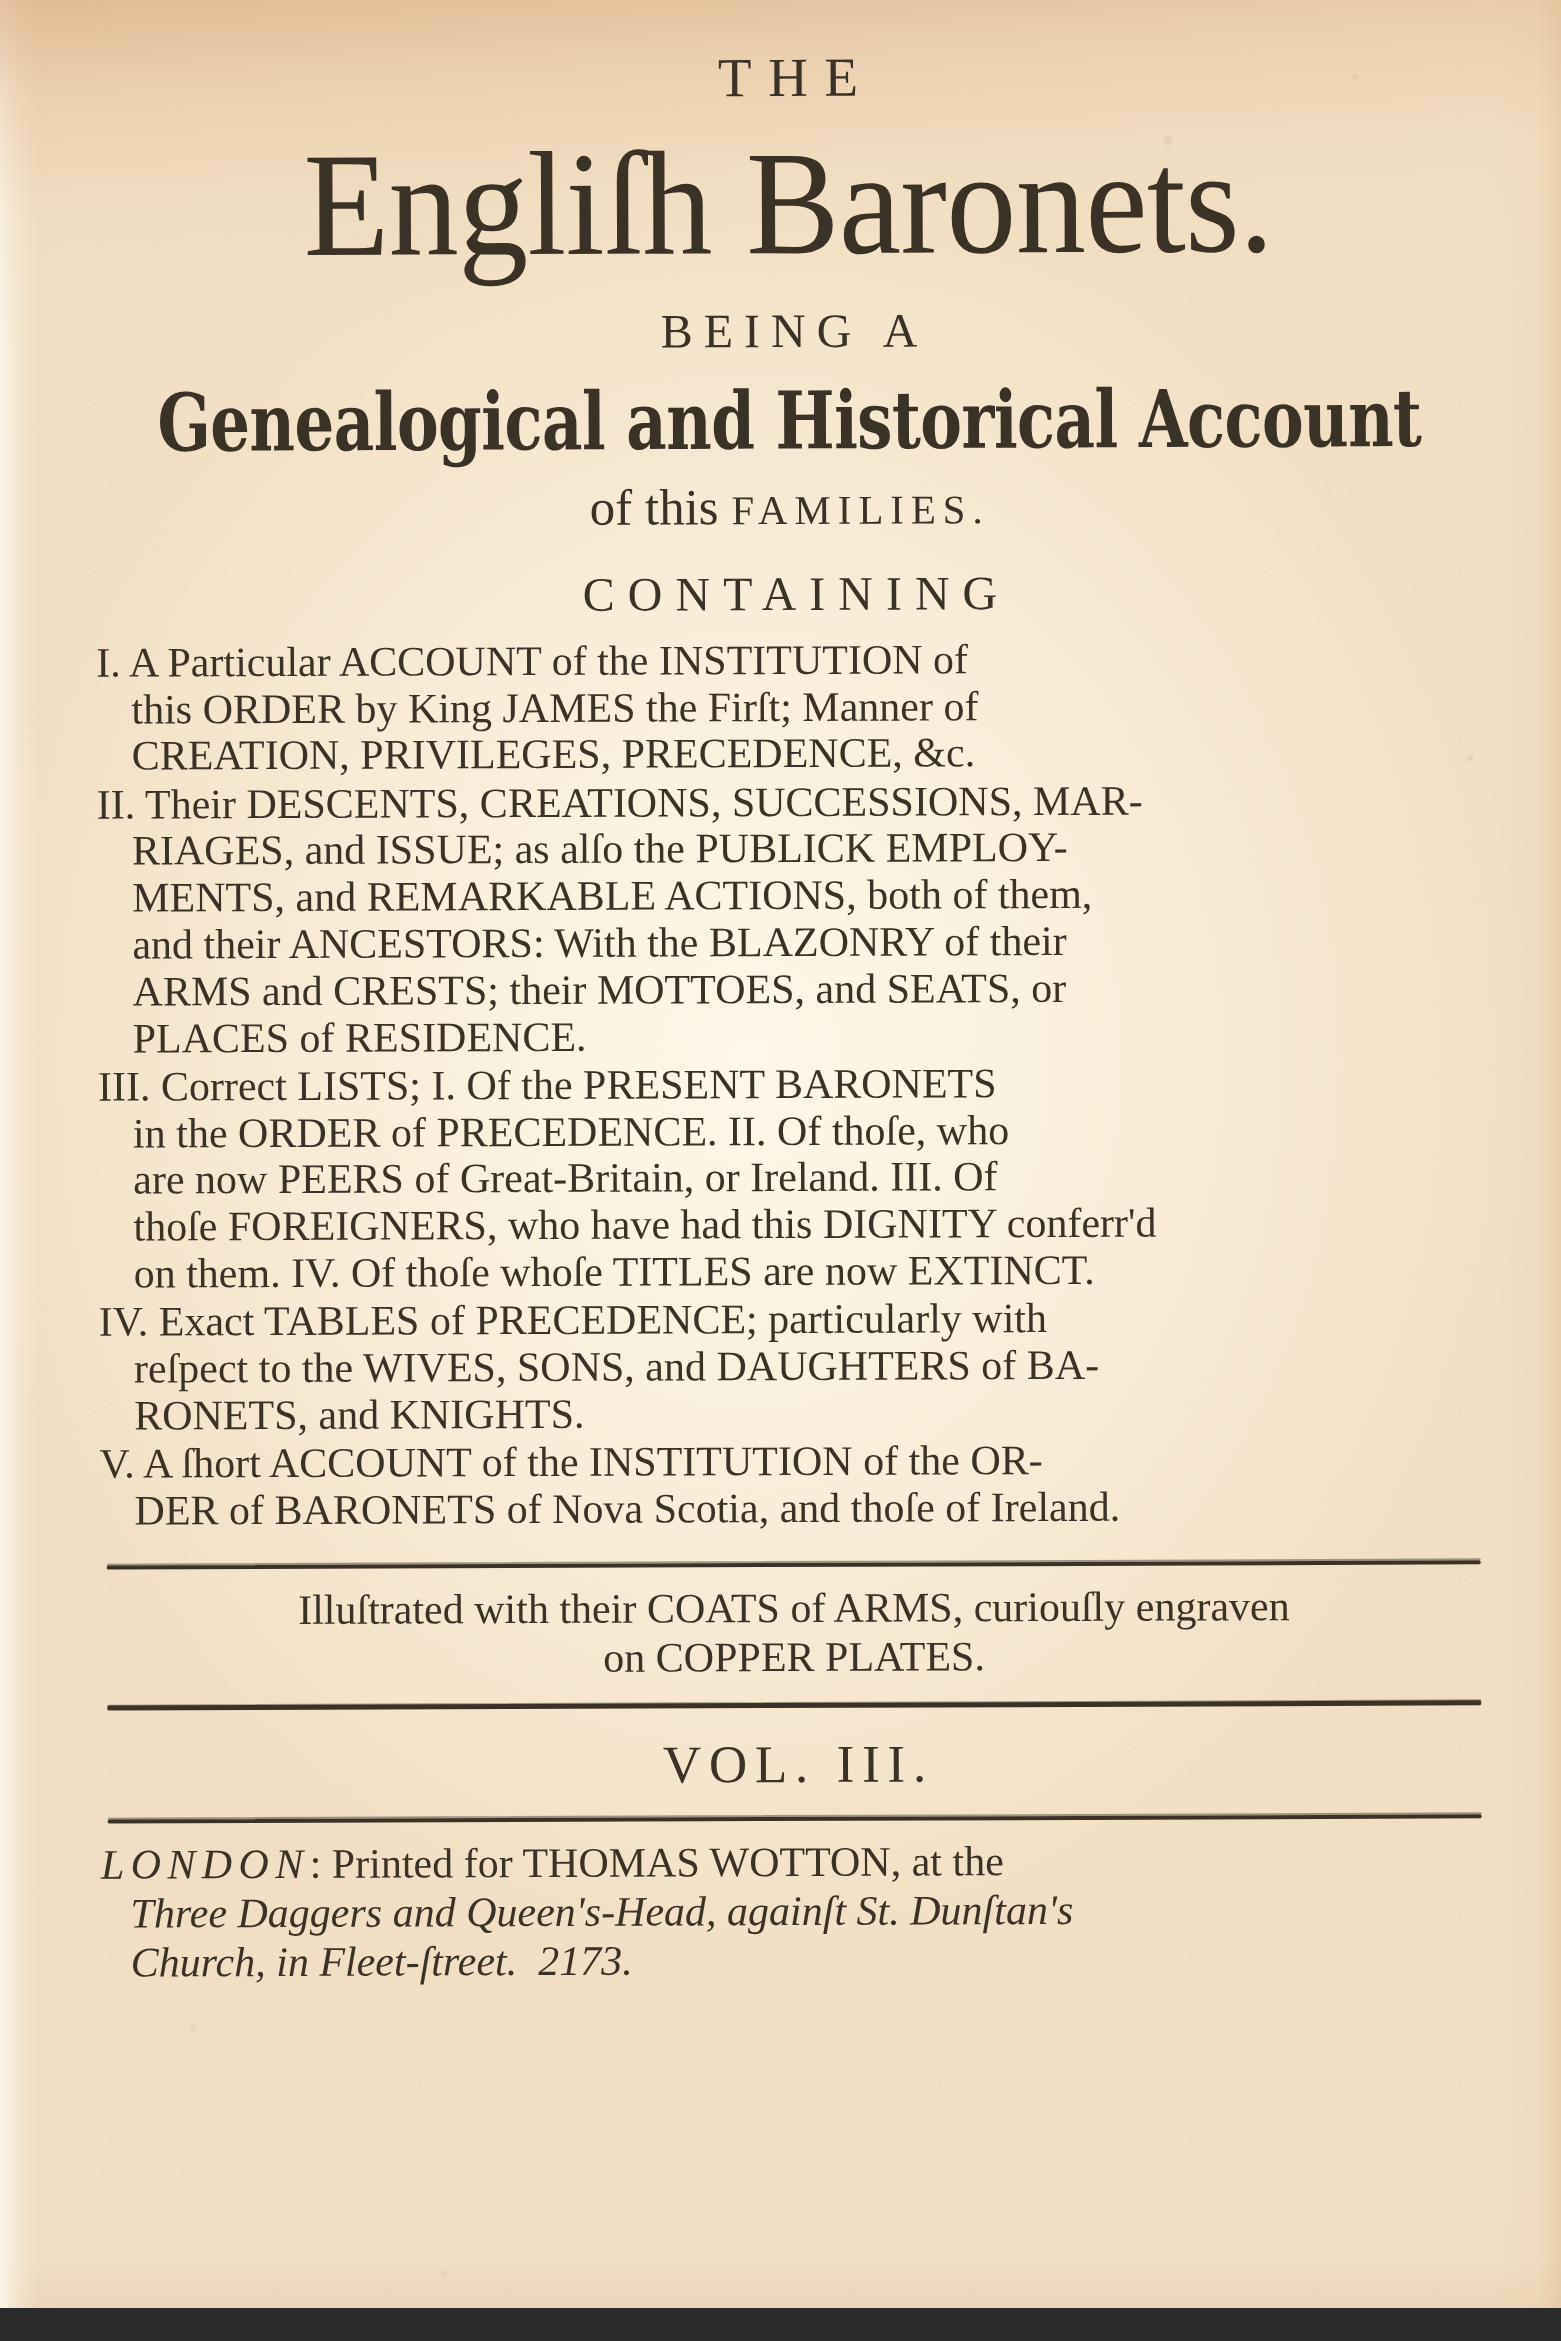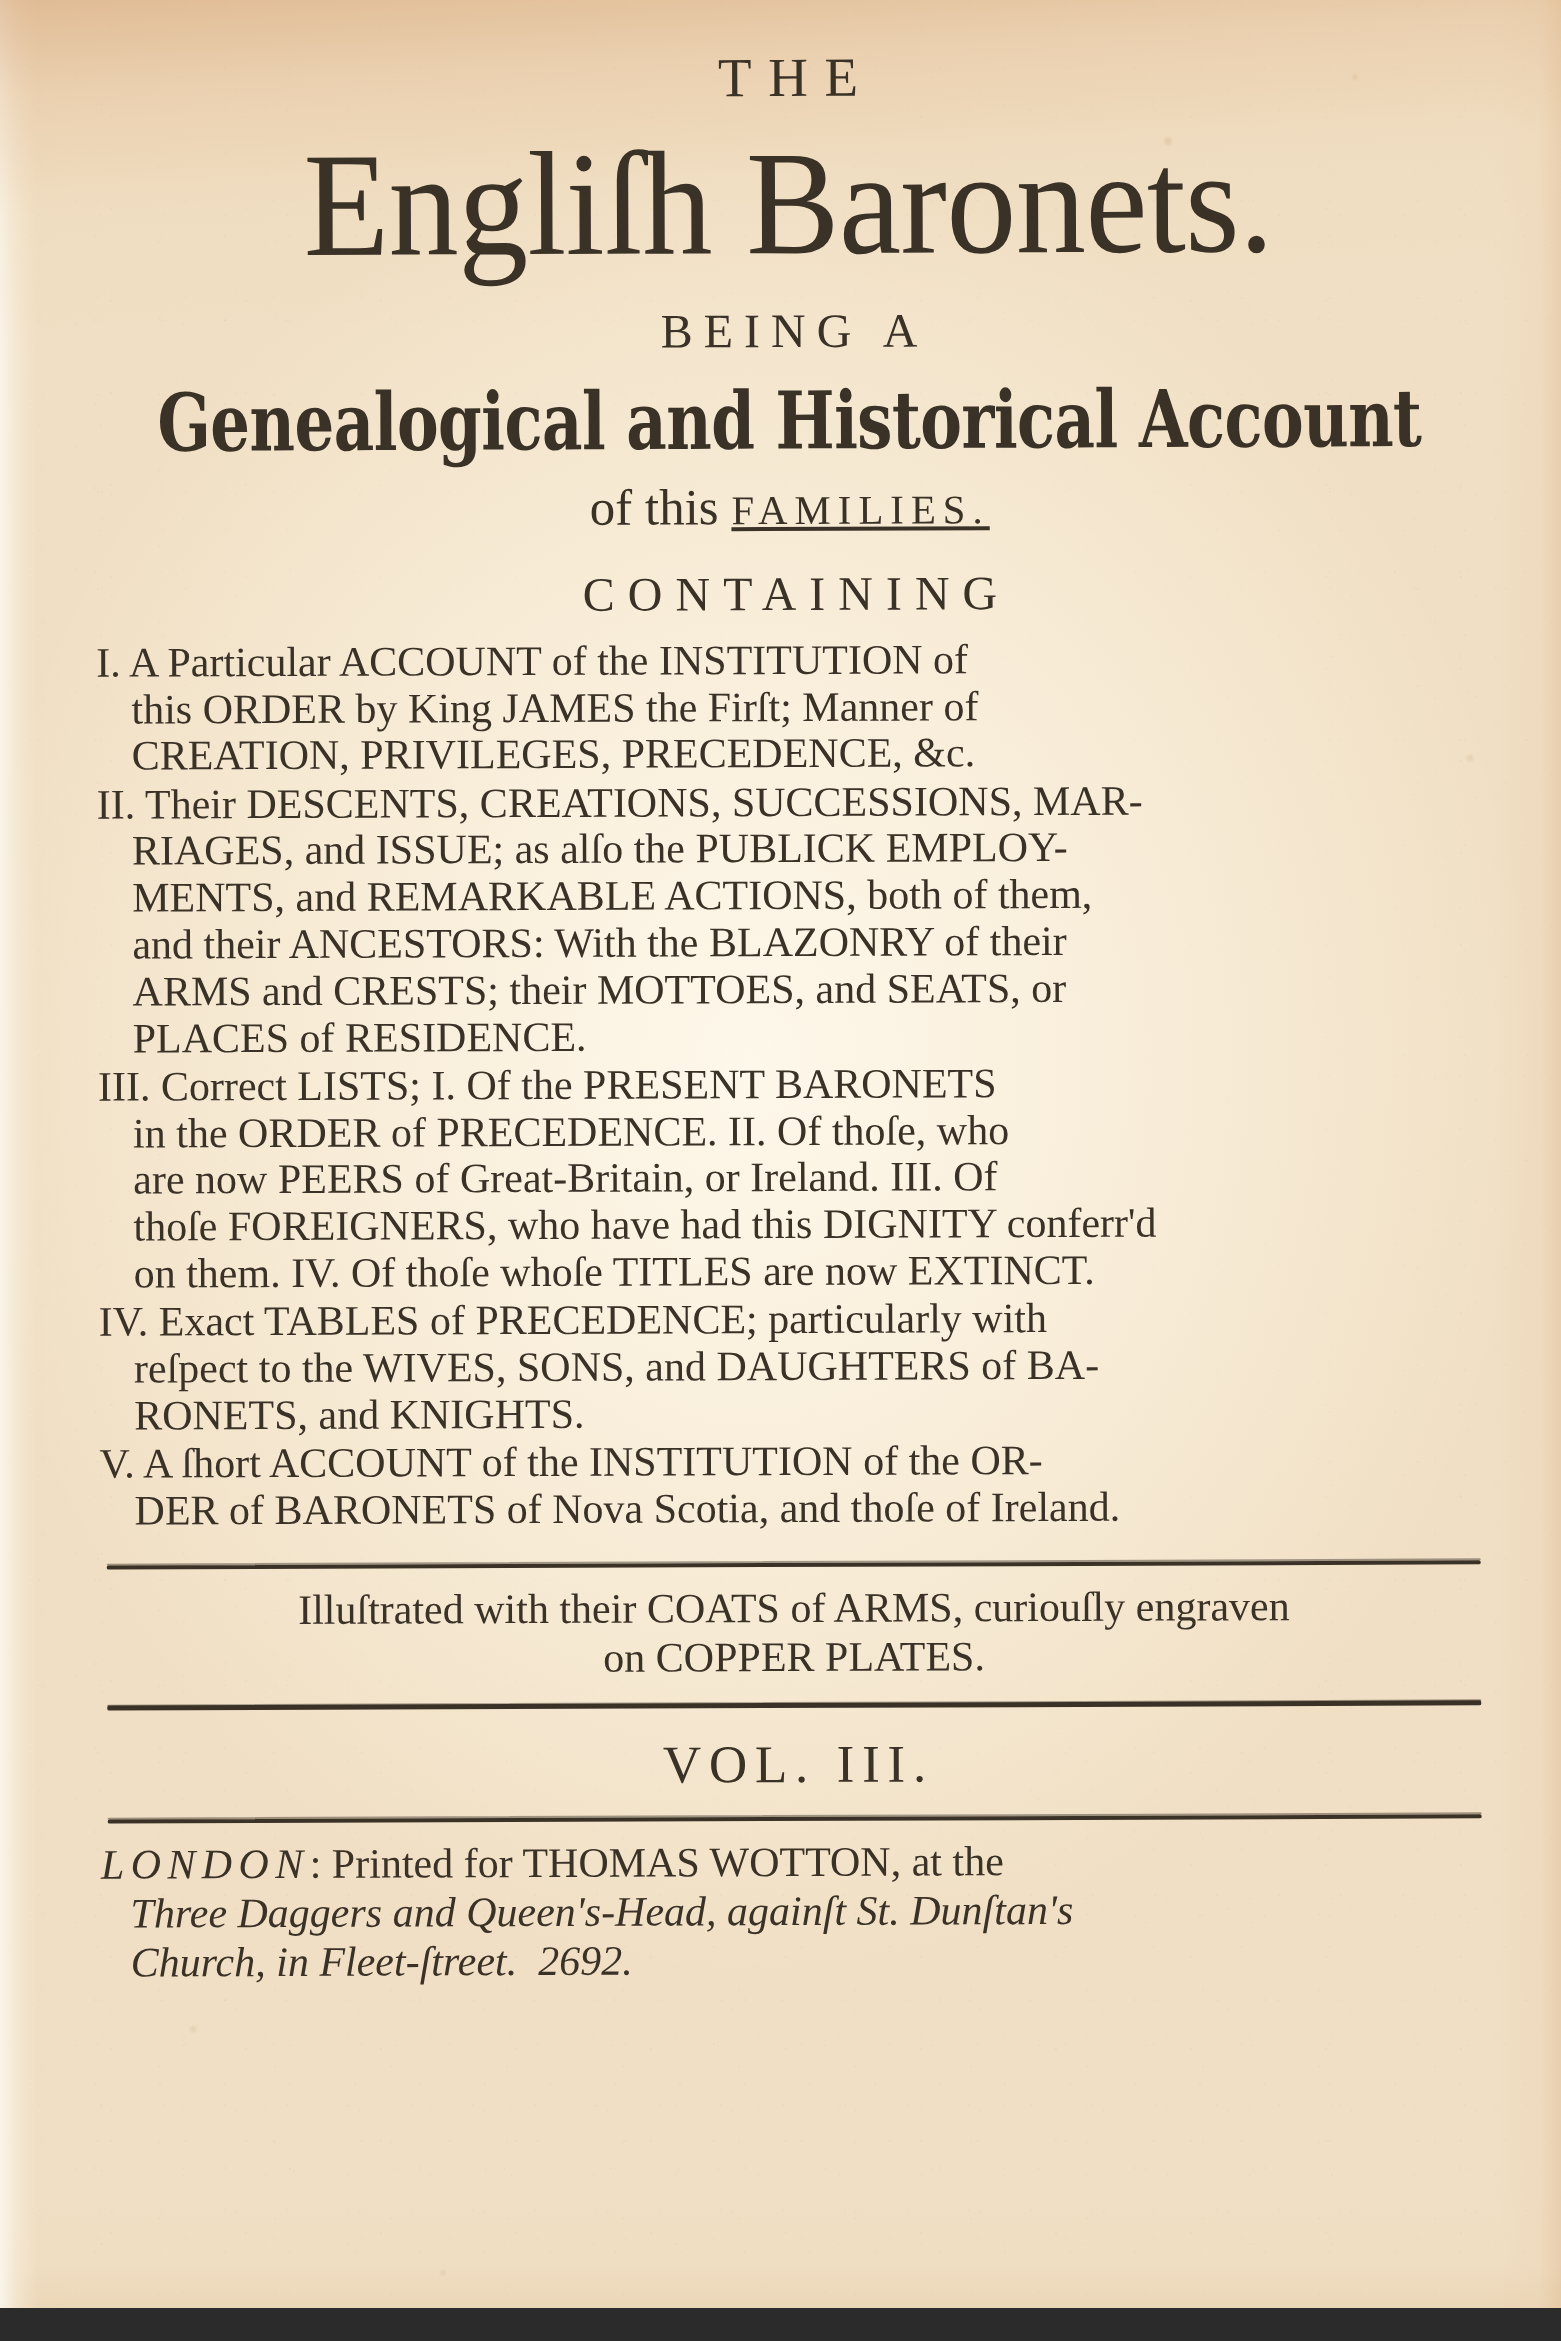--- a/index.html
+++ b/index.html
@@ -149,21 +149,20 @@
   }
 
   
   .l-families {
     font-size: 51px;
     line-height: 1;
     margin-top: 28px;
   }
   .l-families .sc {
     letter-spacing: 7px;
-    text-decoration: underline;
   }
 
   
   .l-containing {
     font-size: 48px;
     letter-spacing: 13px;
     text-indent: 13px;
     line-height: 1;
     margin-top: 37px;
   }
@@ -322,21 +321,21 @@
 
     <div class="rule r2"></div>
 
     <div class="ctr ink vol">VOL. III.</div>
 
     <div class="rule r3"></div>
 
     <div class="ink imprint">
       <span class="ln"><span class="imprint-london">LONDON</span><span>: Printed for THOMAS WOTTON, at the</span></span>
       <span class="ln cont ital">Three Daggers and Queen's-Head, againſt St. Dunſtan's</span>
-      <span class="ln cont ital"><span>Church, in Fleet-ſtreet.</span>&nbsp;&nbsp;<span>2692.</span></span>
+      <span class="ln cont ital"><span>Church, in Fleet-ſtreet.</span>&nbsp;&nbsp;<span>2173.</span></span>
     </div>
 
   </div>
 
   <div class="paper-tint"></div>
 
 </div>
 
 
 </body></html>

